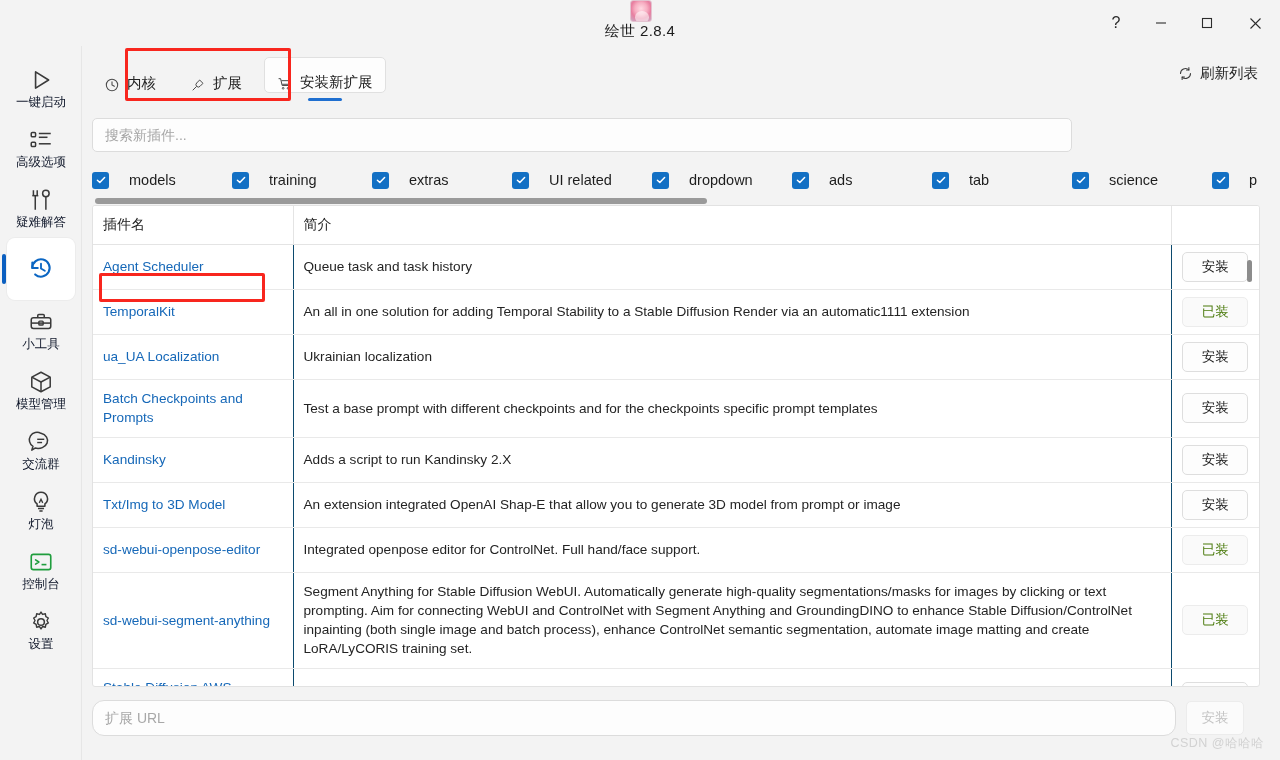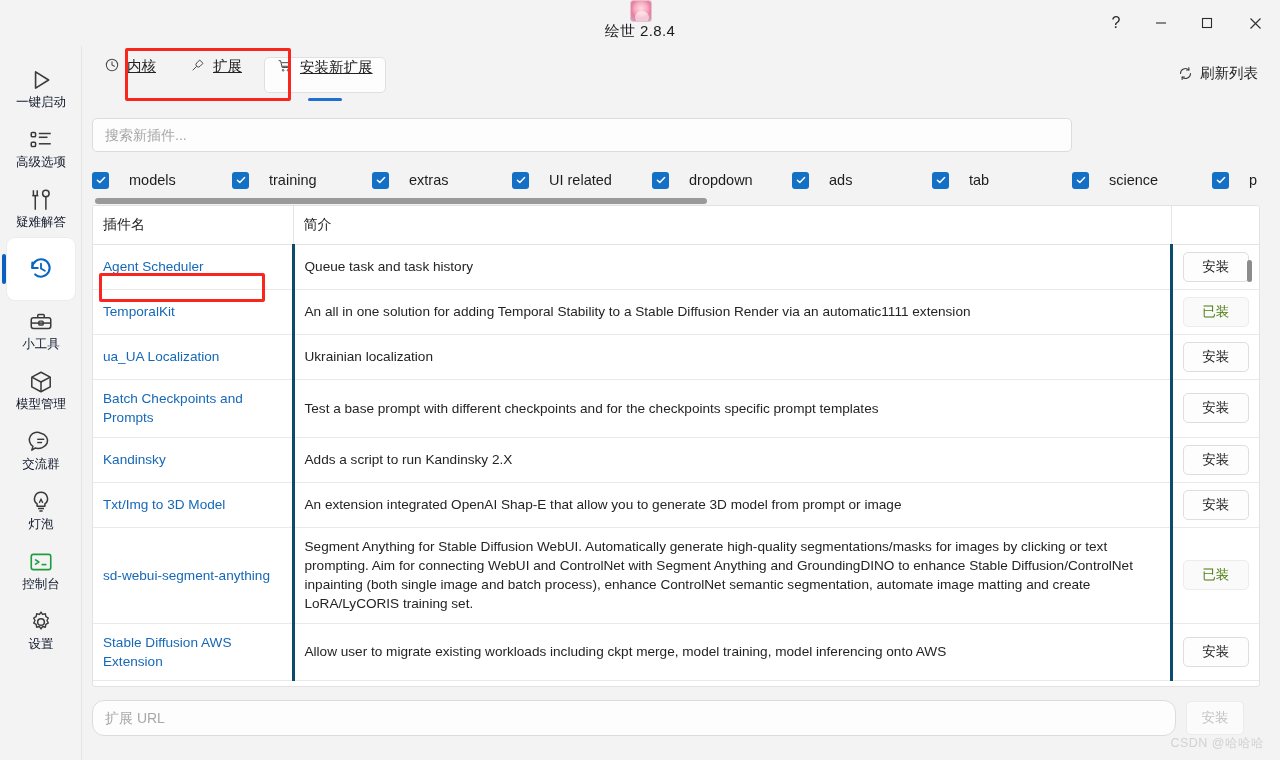--- a/index.html
+++ b/index.html
@@ -92,28 +92,27 @@
     background: #f3f3f3;
   }
 
   
   .tabstrip {
     position: absolute; left: 0; top: 0;
     width: 1198px; height: 58px;
     display: flex; align-items: center;
   }
   .tab {
-    display: flex; align-items: flex-start; gap: 7px;
+    display: flex; align-items: flex-end; gap: 7px;
     height: 36px; padding: 0 12px;
     font-size: 14.5px; color: #232323;
     border-radius: 5px;
     margin-left: 10px;
     position: relative;
     cursor: default;
-    text-decoration: underline;
   }
   .tab .ic { width: 16px; height: 16px; display: block; color: #4a4a4a; }
   .tab.active {
     background: #fdfdfd;
     border: 1px solid #e0e0e0;
   }
   .tab.active::after {
     content: "";
     position: absolute; left: 50%; transform: translateX(-50%);
     bottom: -9px; width: 34px; height: 3px; border-radius: 2px;
@@ -201,21 +200,21 @@
     font-size: 14px; font-weight: normal; color: #1d1d1d;
     text-align: left; padding: 10px 10px;
     border-bottom: 1px solid #e4e4e4;
     border-right: 1px solid #e4e4e4;
     background: #fff;
   }
   td {
     font-size: 13.6px; color: #242424;
     padding: 9px 10px;
     border-bottom: 1px solid #e9e9e9;
-    border-right: 3px solid #0c4a6e;
+    border-right: 1px solid #0c4a6e;
     vertical-align: middle;
     line-height: 1.42;
   }
   col.c-name { width: 200px; }
   col.c-desc { width: 878px; }
   col.c-act  { width: 88px; }
   td.name a { color: #1668b8; text-decoration: none; cursor: default; }
   td.act { text-align: center; border-right: none; padding: 7px 6px; }
   .btn-install {
     display: inline-block;
@@ -598,20 +597,25 @@
             <td class="name"><a>Kandinsky</a></td>
             <td>Adds a script to run Kandinsky 2.X</td>
             <td class="act"><button class="btn-install">安装</button></td>
           </tr>
           <tr>
             <td class="name"><a>Txt/Img to 3D Model</a></td>
             <td>An extension integrated OpenAI Shap-E that allow you to generate 3D model from prompt or image</td>
             <td class="act"><button class="btn-install">安装</button></td>
           </tr>
           <tr>
+            <td class="name"><a>sd-webui-openpose-editor</a></td>
+            <td>Integrated openpose editor for ControlNet. Full hand/face support.</td>
+            <td class="act"><button class="btn-install done">已装</button></td>
+          </tr>
+          <tr>
             <td class="name"><a>sd-webui-segment-anything</a></td>
             <td>Segment Anything for Stable Diffusion WebUI. Automatically generate high-quality segmentations/masks for images by clicking or text prompting. Aim for connecting WebUI and ControlNet with Segment Anything and GroundingDINO to enhance Stable Diffusion/ControlNet inpainting (both single image and batch process), enhance ControlNet semantic segmentation, automate image matting and create LoRA/LyCORIS training set.</td>
             <td class="act"><button class="btn-install done">已装</button></td>
           </tr>
           <tr>
             <td class="name"><a>Stable Diffusion AWS Extension</a></td>
             <td>Allow user to migrate existing workloads including ckpt merge, model training, model inferencing onto AWS</td>
             <td class="act"><button class="btn-install">安装</button></td>
           </tr>
 

